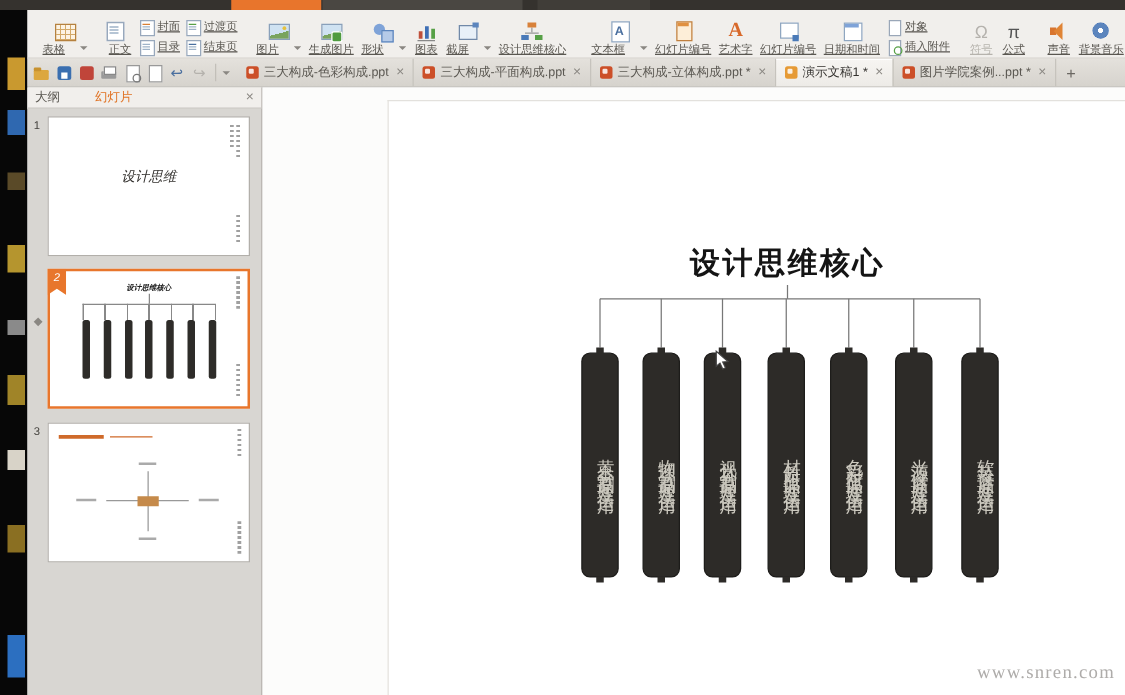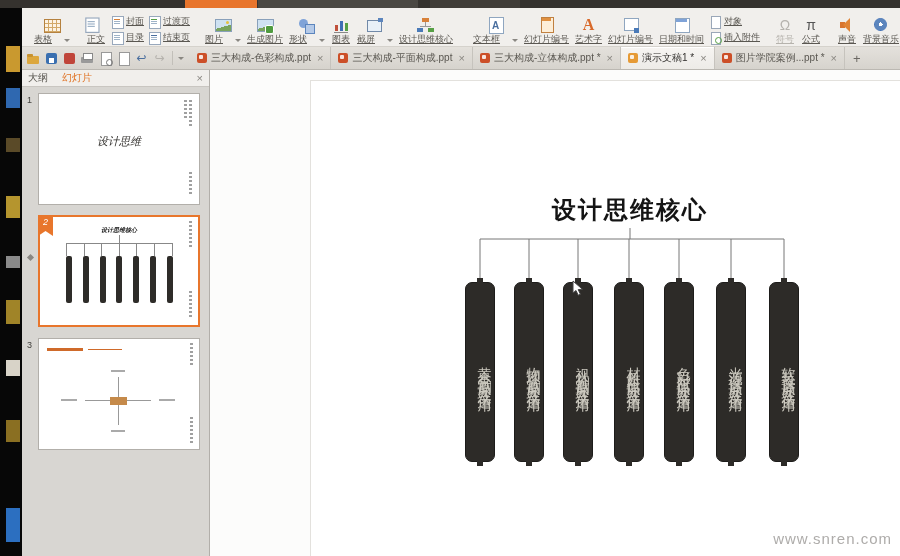--- a/index.html
+++ b/index.html
@@ -15,21 +15,21 @@
   .desktop{position:absolute;left:0;top:8px;width:22px;height:548px;background:#070707;overflow:hidden;}
   .desktop .fr{position:absolute;left:6px;width:14px;}
 
   
   .ribbon{position:absolute;left:22px;top:8px;width:878px;height:39px;background:#f1efec;
           border-bottom:1px solid #d5d2cc;display:flex;align-items:stretch;padding:1px 2px 0 6px;overflow:hidden;}
   .rgroup{display:flex;align-items:flex-end;padding:0 3px;}
   .rsep{width:1px;background:#dcd9d3;margin:3px 2px;}
   .rbtn{display:flex;flex-direction:column;align-items:center;justify-content:flex-end;
         padding:1px 3px;height:36px;cursor:default;}
-  .rlblrow{display:flex;align-items:flex-end;gap:12px;}
+  .rlblrow{display:flex;align-items:flex-start;gap:12px;}
   .rlbl{font-size:9px;color:#5a5751;white-space:nowrap;line-height:11px;text-decoration:underline;}
   .disabled .rlbl{color:#b6b3ad;}
   .caret{width:0;height:0;border:3px solid transparent;border-top-color:#8a8782;margin-top:3px;}
   .mcol{display:flex;flex-direction:column;justify-content:flex-end;height:36px;padding-bottom:1px;}
   .mrow{display:flex;align-items:center;gap:2px;height:16px;padding:0 2px;}
   .mrow .rlbl{font-size:9px;}
 
   .ric{width:20px;height:18px;position:relative;display:inline-block;flex:0 0 auto;}
   .mic{width:13px;height:13px;position:relative;display:inline-block;}
   .ltr{position:absolute;left:0;top:0;width:100%;text-align:center;font-weight:bold;}
@@ -111,21 +111,21 @@
      border-right:1px solid #c6c3bd;white-space:nowrap;cursor:default;}
   .doctab.active{background:linear-gradient(#f7f5f2,#edebe7);color:#33312e;box-shadow:inset 0 1px 0 #fff;}
   .ticon{width:10px;height:10px;border-radius:2px;position:relative;flex:0 0 auto;}
   .ticon::after{content:"";position:absolute;left:2px;top:2px;width:4px;height:4px;background:rgba(255,255,255,.85);border-radius:1px;}
   .tclose{color:#8a8782;font-size:11px;margin-left:2px;}
   .plustab{display:flex;align-items:center;padding:0 8px;font-size:13px;color:#6a6762;}
 
   
   .sidebar{position:absolute;left:22px;top:70px;width:188px;height:486px;background:#d8d6d2;border-right:1px solid #b2afaa;}
   .sbtabs{height:17px;background:#f1efec;border-bottom:1px solid #c9c6c1;display:flex;align-items:center;
-     font-size:10px;padding:0 6px;gap:14px;}
+     font-size:10px;padding:0 6px;gap:28px;}
   .sbtab{color:#5a5751;cursor:default;}
   .sbtab.active{color:#e07223;}
   .sbclose{margin-left:auto;color:#8a8782;font-size:11px;}
   .thumbwrap{position:absolute;left:0;top:17px;right:0;bottom:0;overflow:hidden;}
   .slidenum{position:absolute;left:5px;font-size:9px;color:#44423e;}
   .thumb{position:absolute;left:16px;width:162px;height:112px;background:#fff;border:1px solid #b2afaa;font-style:italic;}
   .thumb.selected{border:2px solid #e8762c;}
   .corner-tag{position:absolute;left:-2px;top:-2px;width:15px;height:21px;background:#e8762c;color:#fff;
      font-size:9px;text-align:center;line-height:14px;
      clip-path:polygon(0 0,100% 0,100% 100%,50% 76%,0 100%);}
@@ -155,21 +155,21 @@
      font-family:"Liberation Serif","DejaVu Serif",serif;font-weight:bold;font-size:24px;color:#141414;letter-spacing:2px;}
   .connector{position:absolute;left:0;top:0;}
   .bar{position:absolute;top:212px;width:30px;height:180px;background:#2d2b28;border-radius:7px;
      border:1px solid #1d1c1a;}
   .bar::before,.bar::after{content:"";position:absolute;left:11px;width:6px;height:5px;background:#2d2b28;}
   .bar::before{top:-5px;}
   .bar::after{bottom:-5px;}
   .bartext{position:absolute;left:0;top:6px;width:100%;height:170px;writing-mode:vertical-rl;text-orientation:upright;
      font-size:14px;letter-spacing:4px;color:#ccc9bf;text-align:center;}
   .cursor{position:absolute;left:362px;top:210px;}
-  .watermark{position:absolute;right:8px;top:460px;font-family:Liberation Sans, sans-serif;
+  .watermark{position:absolute;right:8px;top:460px;font-family:Liberation Serif, serif;
      font-size:15px;color:#aeacaa;letter-spacing:1px;margin-left:32px;}
 </style>
 </head>
 <body>
 
 <div class="screen">
 
   <div class="topstrip">
     <div class="accent"></div>
     <div class="seg" style="left:258px;width:160px;"></div>

